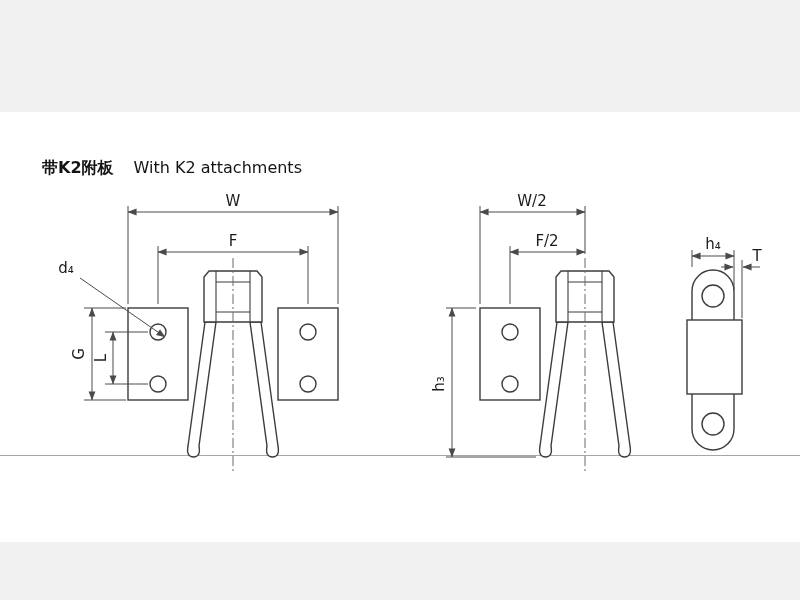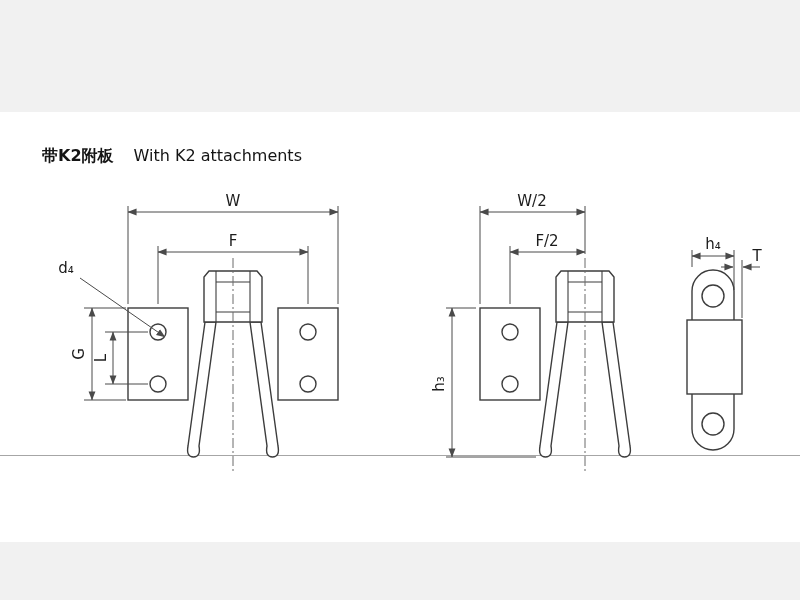--- a/index.html
+++ b/index.html
@@ -10,21 +10,21 @@
     overflow:hidden;
   }
   .stage { position:relative; width:800px; height:593px; }
   .panel { position:absolute; left:0; top:112px; width:800px; height:430px; background:#ffffff; }
   .titles {
     position:absolute; top:146px;
     display:flex; gap:20px; align-items:baseline;
     color:#141414; white-space:nowrap;
   }
   .title-cn { font-size:16px; font-weight:bold; }
-  .title-en { font-size:16px; font-weight:normal; }
+  .title-en { font-size:16px; font-weight:normal;margin-top:12px; }
   svg.drawing { position:absolute; left:0; top:0; width:800px; height:600px; }
   .outline { stroke:#3c3c3c; stroke-width:1.4; fill:#ffffff; }
   .inner   { stroke:#3c3c3c; stroke-width:1.1; fill:none; }
   .dim     { stroke:#4a4a4a; stroke-width:1; fill:none; }
   .center  { stroke:#6a6a6a; stroke-width:1; stroke-dasharray:10 3 2 3; fill:none; }
   .baseline{ stroke:#a6a6a6; stroke-width:1; }
   .dimlabel{
     font-size:15px; fill:#1c1c1c; text-anchor:middle;
     font-family:"DejaVu Sans","Liberation Sans",sans-serif;
   }

